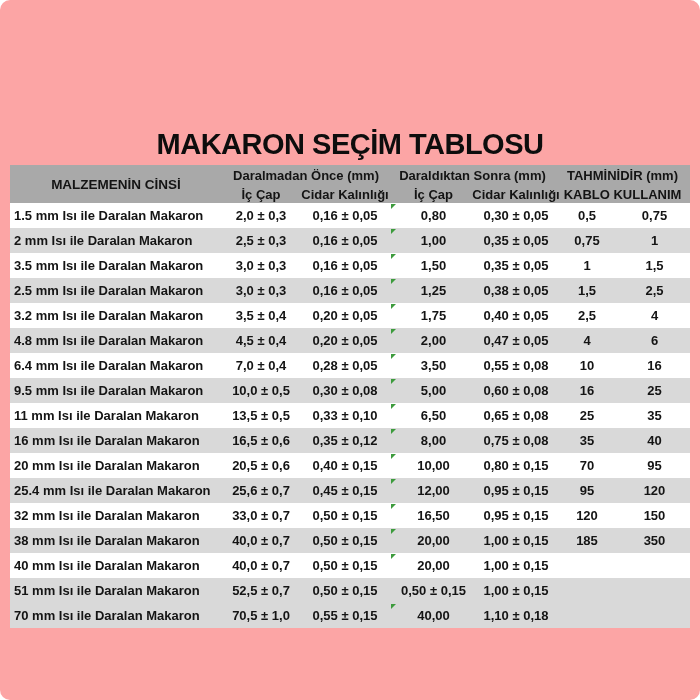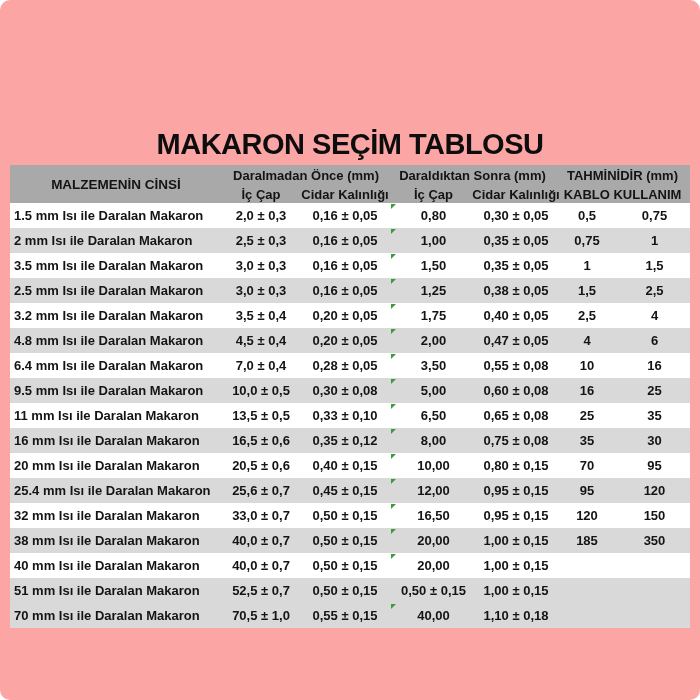--- a/index.html
+++ b/index.html
@@ -160,21 +160,21 @@
           <div class="cell">25</div>
           <div class="cell">35</div>
         </div>
         <div class="row striped">
           <div class="cell name">16 mm Isı ile Daralan Makaron</div>
           <div class="cell">16,5 ± 0,6</div>
           <div class="cell">0,35 ± 0,12</div>
           <div class="cell">8,00<span class="flag"></span></div>
           <div class="cell">0,75 ± 0,08</div>
           <div class="cell">35</div>
-          <div class="cell">30</div>
+          <div class="cell">40</div>
         </div>
         <div class="row">
           <div class="cell name">20 mm Isı ile Daralan Makaron</div>
           <div class="cell">20,5 ± 0,6</div>
           <div class="cell">0,40 ± 0,15</div>
           <div class="cell">10,00<span class="flag"></span></div>
           <div class="cell">0,80 ± 0,15</div>
           <div class="cell">70</div>
           <div class="cell">95</div>
         </div>

